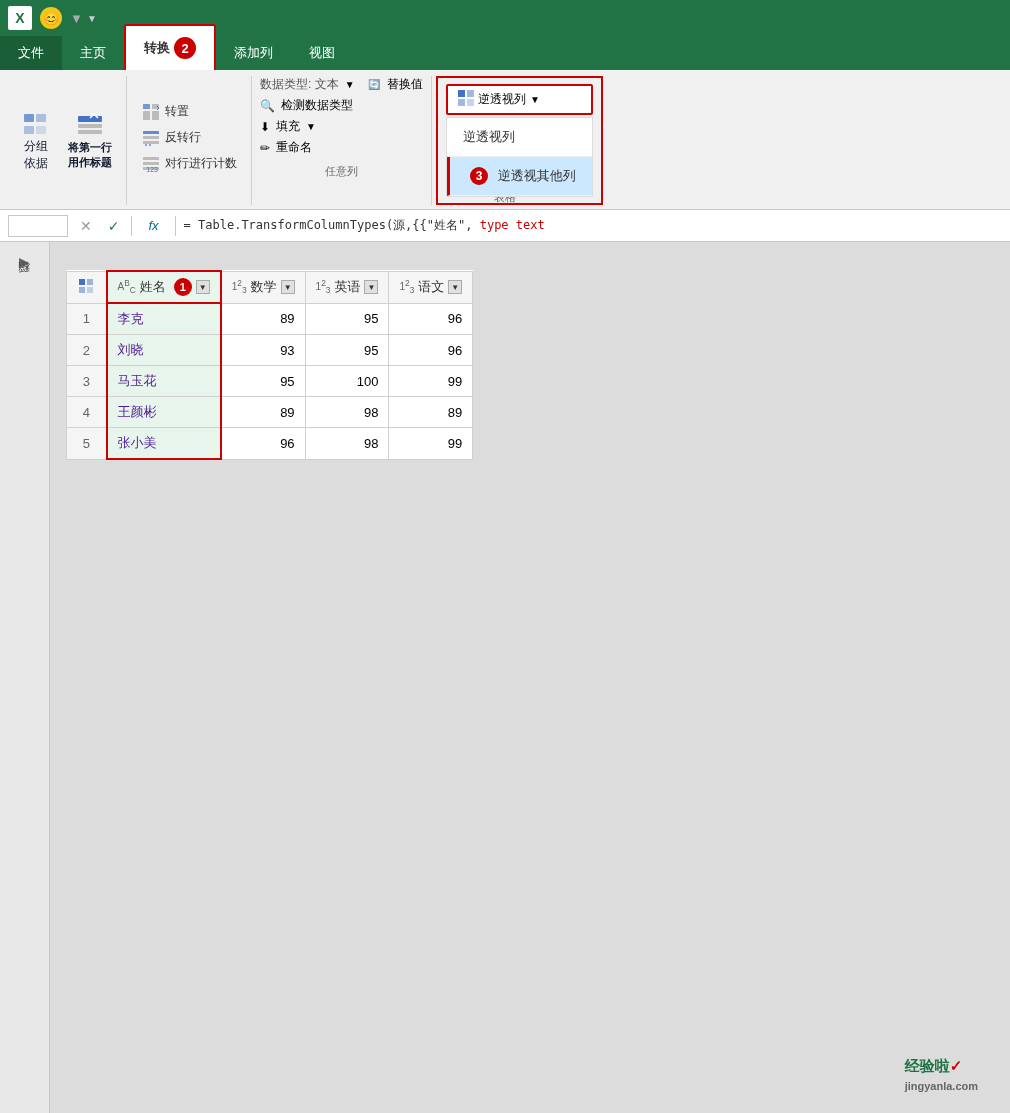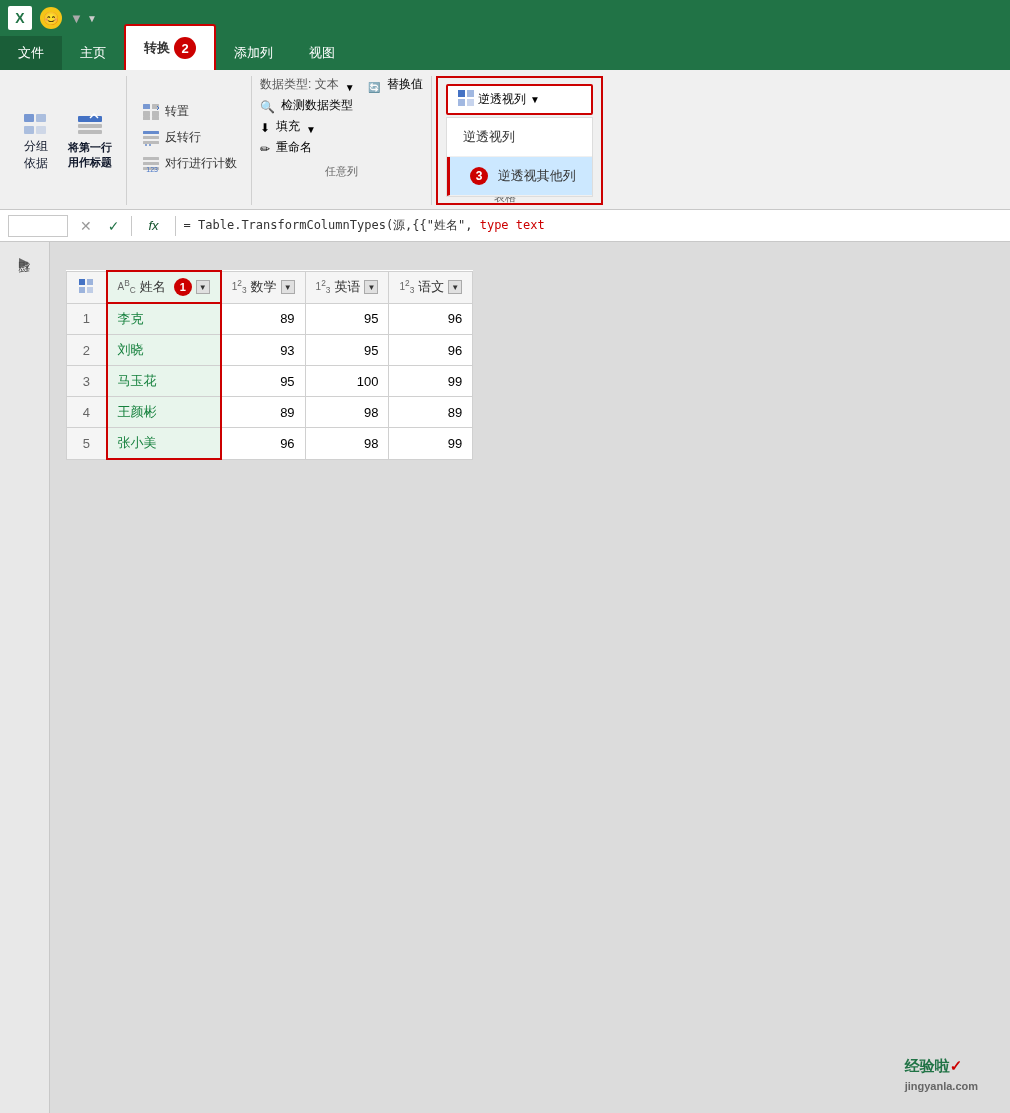--- a/index.html
+++ b/index.html
@@ -120,21 +120,21 @@
       width: 60px;
       border: 1px solid #c8c8c8;
       height: 22px;
       display: flex;
       align-items: center;
       padding: 0 4px;
       font-size: 12px;
     }
     .formula-bar-x { color: #999; font-size: 14px; cursor: pointer; margin: 0 4px; }
     .formula-bar-check { color: #217346; font-size: 14px; cursor: pointer; margin: 0 4px; }
-    .formula-bar-fx { color: #14532d; font-size: 13px; font-style: italic; margin: 0 8px; }
+    .formula-bar-fx { color: #0369a1; font-size: 13px; font-style: italic; margin: 0 8px; }
     .formula-bar-divider { width: 1px; height: 20px; background: #c8c8c8; }
     .formula-bar-formula { font-size: 12px; color: #333; flex: 1; font-family: monospace; }
 
     
     .main-area {
       background: #dcdcdc;
       display: flex;
       height: calc(1113px - 36px - 34px - 90px - 32px);
       position: relative;
     }
@@ -189,21 +189,21 @@
       background: #f5f5f5;
       text-align: center;
       font-weight: normal;
       color: #333;
     }
     .data-table td {
       text-align: right;
     }
     .data-table td.name-col {
       text-align: left;
-      color: #15803d;
+      color: #4c1d95;
       background: #e8f5ec;
     }
     .data-table .row-num {
       text-align: center;
       background: #f5f5f5;
       color: #666;
       font-weight: normal;
       min-width: 40px;
     }
 
@@ -294,21 +294,21 @@
     
     .datatype-section {
       display: flex;
       flex-direction: column;
       gap: 4px;
       padding: 0 8px;
       border-right: 1px solid #d0d0d0;
     }
     .datatype-row {
       display: flex;
-      align-items: flex-end;
+      align-items: center;
       gap: 6px;
       font-size: 12px;
     }
 
     
     .pivot-section {
       display: flex;
       flex-direction: column;
       gap: 2px;
       padding: 0 8px;

